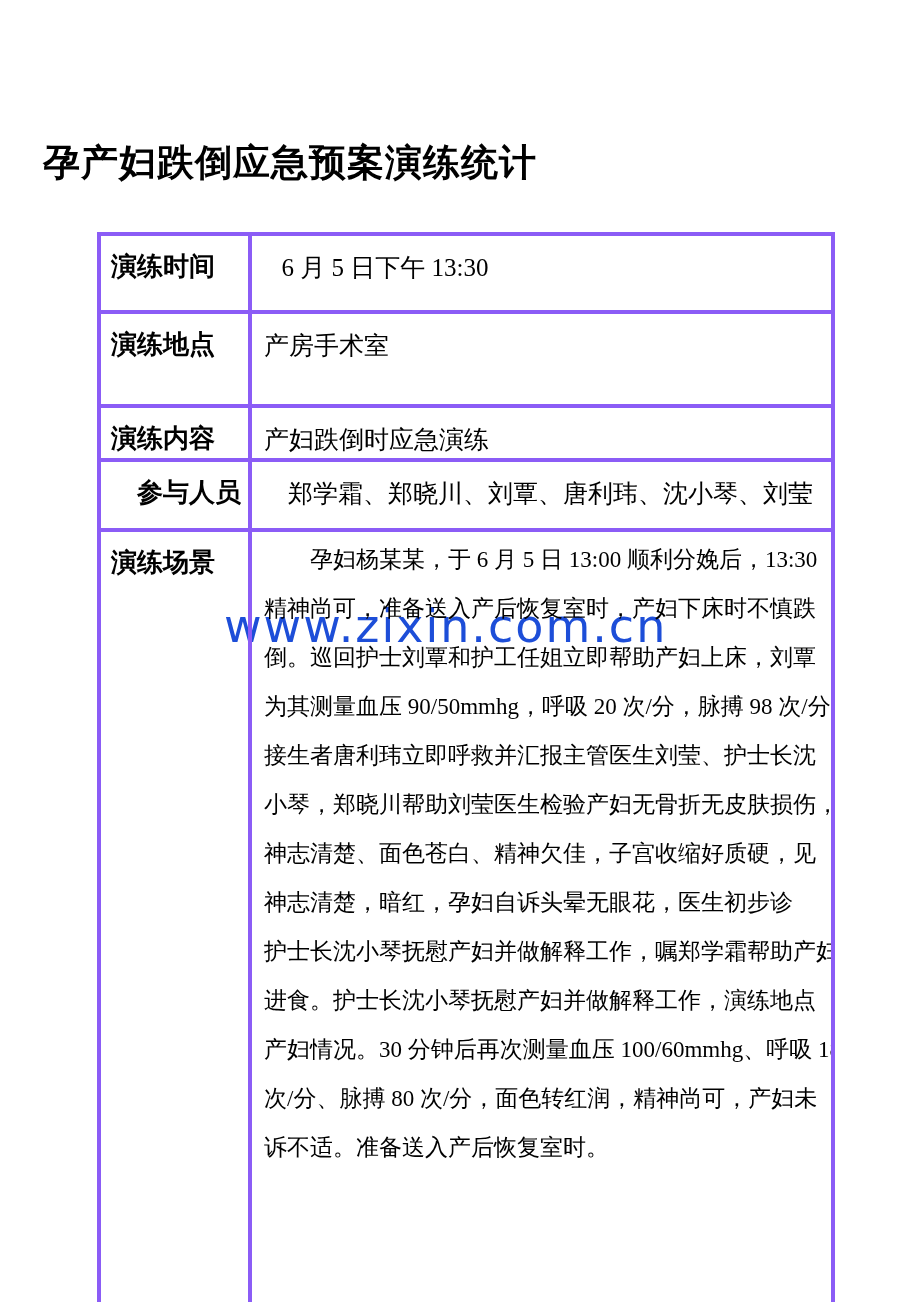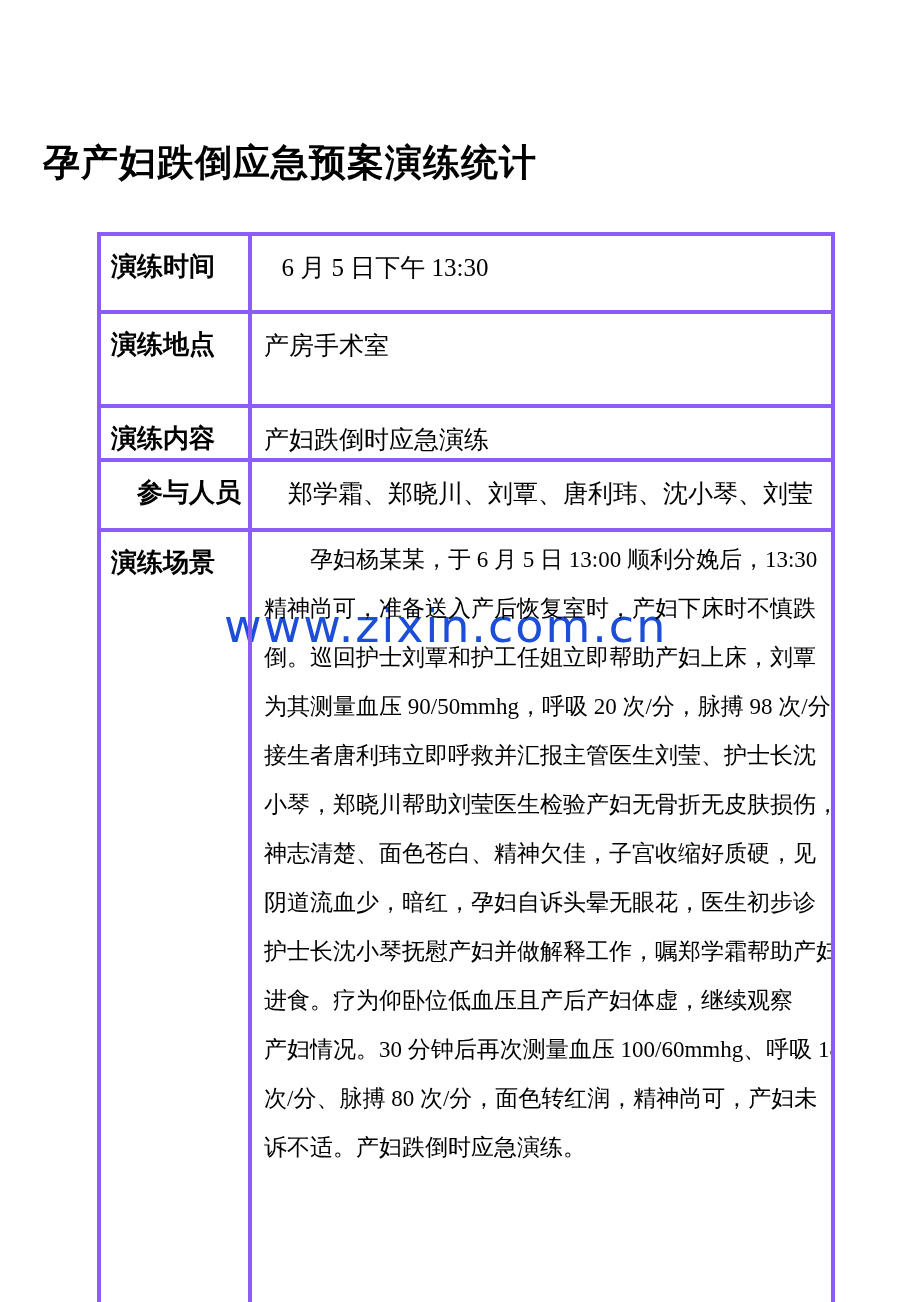--- a/index.html
+++ b/index.html
@@ -107,24 +107,24 @@
       <tr class="r4">
         <td class="label">演练场景</td>
         <td class="value scenario">
           <div class="scen-line first">孕妇杨某某，于 6 月 5 日 13:00 顺利分娩后，13:30</div>
           <div class="scen-line">精神尚可，准备送入产后恢复室时，产妇下床时不慎跌</div>
           <div class="scen-line">倒。巡回护士刘覃和护工任姐立即帮助产妇上床，刘覃</div>
           <div class="scen-line">为其测量血压 90/50mmhg，呼吸 20 次/分，脉搏 98 次/分，</div>
           <div class="scen-line">接生者唐利玮立即呼救并汇报主管医生刘莹、护士长沈</div>
           <div class="scen-line">小琴，郑晓川帮助刘莹医生检验产妇无骨折无皮肤损伤，</div>
           <div class="scen-line">神志清楚、面色苍白、精神欠佳，子宫收缩好质硬，见</div>
-          <div class="scen-line">阴道流血少，暗红，孕妇自诉头晕无眼花，医生初步诊</div>
+          <div class="scen-line">神志清楚，暗红，孕妇自诉头晕无眼花，医生初步诊</div>
           <div class="scen-line">护士长沈小琴抚慰产妇并做解释工作，嘱郑学霜帮助产妇</div>
-          <div class="scen-line">进食。疗为仰卧位低血压且产后产妇体虚，继续观察</div>
+          <div class="scen-line">进食。护士长沈小琴抚慰产妇并做解释工作，演练地点</div>
           <div class="scen-line">产妇情况。30 分钟后再次测量血压 100/60mmhg、呼吸 18</div>
           <div class="scen-line">次/分、脉搏 80 次/分，面色转红润，精神尚可，产妇未</div>
-          <div class="scen-line">诉不适。产妇跌倒时应急演练。</div>
+          <div class="scen-line">诉不适。准备送入产后恢复室时。</div>
         </td>
       </tr>
     </tbody>
   </table>
 
 </div>
 
 </body></html>

